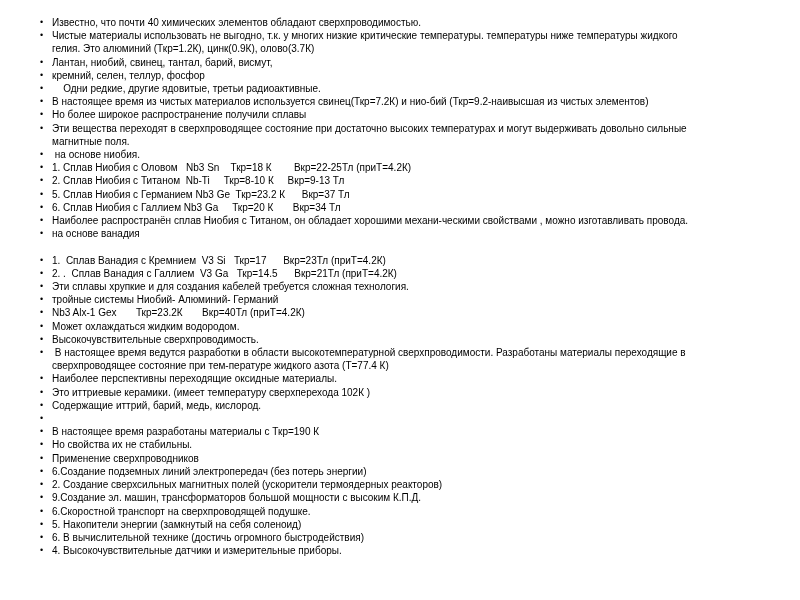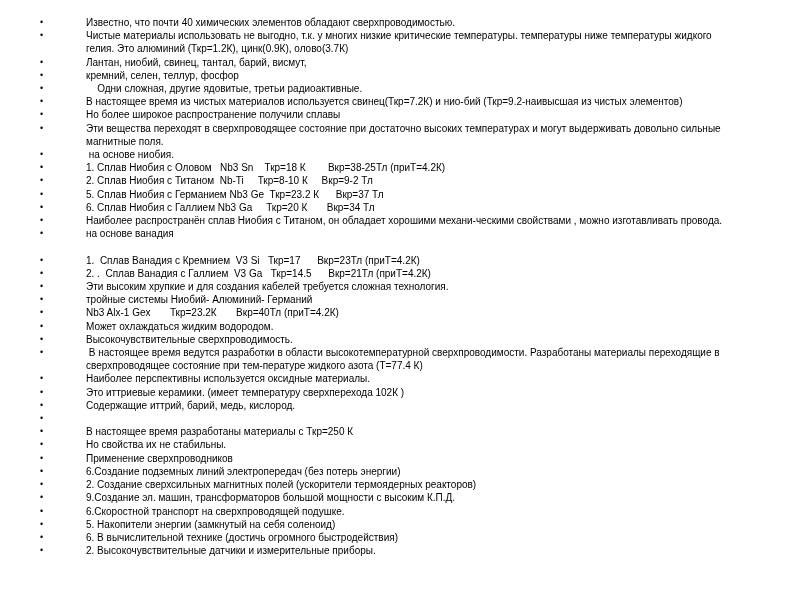--- a/index.html
+++ b/index.html
@@ -31,21 +31,20 @@
   }
   .bul {
     flex: 0 0 12px;
     width: 12px;
     font-size: 9px;
   }
   .txt {
     flex: 1 1 auto;
     white-space: pre-wrap;
     word-break: normal;
-    margin-left: 34px;
   }
 </style>
 </head>
 <body>
 
 <div class="slide">
   <div class="bullet-list" id="bullet-list">
   <div class="li">
     <span class="bul">•</span>
     <span class="txt">Известно, что почти 40 химических элементов обладают сверхпроводимостью.</span>
@@ -62,21 +61,21 @@
     <span class="txt">Лантан, ниобий, свинец, тантал, барий, висмут,</span>
   </div>
 
   <div class="li">
     <span class="bul">•</span>
     <span class="txt">кремний, селен, теллур, фосфор</span>
   </div>
 
   <div class="li">
     <span class="bul">•</span>
-    <span class="txt">    Одни сложная, другие ядовитые, третьи радиоактивные.</span>
+    <span class="txt">    Одни редкие, другие ядовитые, третьи радиоактивные.</span>
   </div>
 
   <div class="li">
     <span class="bul">•</span>
     <span class="txt">В настоящее время из чистых материалов используется свинец(Ткр=7.2К) и нио-бий (Ткр=9.2-наивысшая из чистых элементов)</span>
   </div>
 
   <div class="li">
     <span class="bul">•</span>
     <span class="txt">Но более широкое распространение получили сплавы</span>
@@ -88,26 +87,26 @@
 магнитные поля.</span>
   </div>
 
   <div class="li">
     <span class="bul">•</span>
     <span class="txt"> на основе ниобия.</span>
   </div>
 
   <div class="li">
     <span class="bul">•</span>
-    <span class="txt">1. Сплав Ниобия с Оловом   Nb3 Sn    Ткр=18 К        Вкр=38-25Тл (приТ=4.2К)</span>
-  </div>
-
-  <div class="li">
-    <span class="bul">•</span>
-    <span class="txt">2. Сплав Ниобия с Титаном  Nb-Ti     Ткр=8-10 К     Вкр=9-2 Тл</span>
+    <span class="txt">1. Сплав Ниобия с Оловом   Nb3 Sn    Ткр=18 К        Вкр=22-25Тл (приТ=4.2К)</span>
+  </div>
+
+  <div class="li">
+    <span class="bul">•</span>
+    <span class="txt">2. Сплав Ниобия с Титаном  Nb-Ti     Ткр=8-10 К     Вкр=9-13 Тл</span>
   </div>
 
   <div class="li">
     <span class="bul">•</span>
     <span class="txt">5. Сплав Ниобия с Германием Nb3 Ge  Ткр=23.2 К      Вкр=37 Тл</span>
   </div>
 
   <div class="li">
     <span class="bul">•</span>
     <span class="txt">6. Сплав Ниобия с Галлием Nb3 Ga     Ткр=20 К       Вкр=34 Тл</span>
@@ -133,21 +132,21 @@
     <span class="txt">1.  Сплав Ванадия с Кремнием  V3 Si   Ткр=17      Вкр=23Тл (приТ=4.2К)</span>
   </div>
 
   <div class="li">
     <span class="bul">•</span>
     <span class="txt">2. .  Сплав Ванадия с Галлием  V3 Ga   Ткр=14.5      Вкр=21Тл (приТ=4.2К)</span>
   </div>
 
   <div class="li">
     <span class="bul">•</span>
-    <span class="txt">Эти высоким хрупкие и для создания кабелей требуется сложная технология.</span>
+    <span class="txt">Эти сплавы хрупкие и для создания кабелей требуется сложная технология.</span>
   </div>
 
   <div class="li">
     <span class="bul">•</span>
     <span class="txt">тройные системы Ниобий- Алюминий- Германий</span>
   </div>
 
   <div class="li">
     <span class="bul">•</span>
     <span class="txt">Nb3 Alx-1 Gex       Ткр=23.2К       Вкр=40Тл (приТ=4.2К)</span>
@@ -164,41 +163,41 @@
   </div>
 
   <div class="li">
     <span class="bul">•</span>
     <span class="txt"> В настоящее время ведутся разработки в области высокотемпературной сверхпроводимости. Разработаны материалы переходящие в
 сверхпроводящее состояние при тем-пературе жидкого азота (Т=77.4 К)</span>
   </div>
 
   <div class="li">
     <span class="bul">•</span>
-    <span class="txt">Наиболее перспективны используется оксидные материалы.</span>
+    <span class="txt">Наиболее перспективны переходящие оксидные материалы.</span>
   </div>
 
   <div class="li">
     <span class="bul">•</span>
     <span class="txt">Это иттриевые керамики. (имеет температуру сверхперехода 102К )</span>
   </div>
 
   <div class="li">
     <span class="bul">•</span>
     <span class="txt">Содержащие иттрий, барий, медь, кислород.</span>
   </div>
 
   <div class="li">
     <span class="bul">•</span>
     <span class="txt"></span>
   </div>
 
   <div class="li">
     <span class="bul">•</span>
-    <span class="txt">В настоящее время разработаны материалы с Ткр=250 К</span>
+    <span class="txt">В настоящее время разработаны материалы с Ткр=190 К</span>
   </div>
 
   <div class="li">
     <span class="bul">•</span>
     <span class="txt">Но свойства их не стабильны.</span>
   </div>
 
   <div class="li">
     <span class="bul">•</span>
     <span class="txt">Применение сверхпроводников</span>
@@ -229,16 +228,16 @@
     <span class="txt">5. Накопители энергии (замкнутый на себя соленоид)</span>
   </div>
 
   <div class="li">
     <span class="bul">•</span>
     <span class="txt">6. В вычислительной технике (достичь огромного быстродействия)</span>
   </div>
 
   <div class="li">
     <span class="bul">•</span>
-    <span class="txt">2. Высокочувствительные датчики и измерительные приборы.</span>
+    <span class="txt">4. Высокочувствительные датчики и измерительные приборы.</span>
   </div>
 </div>
 </div>
 
 </body></html>

